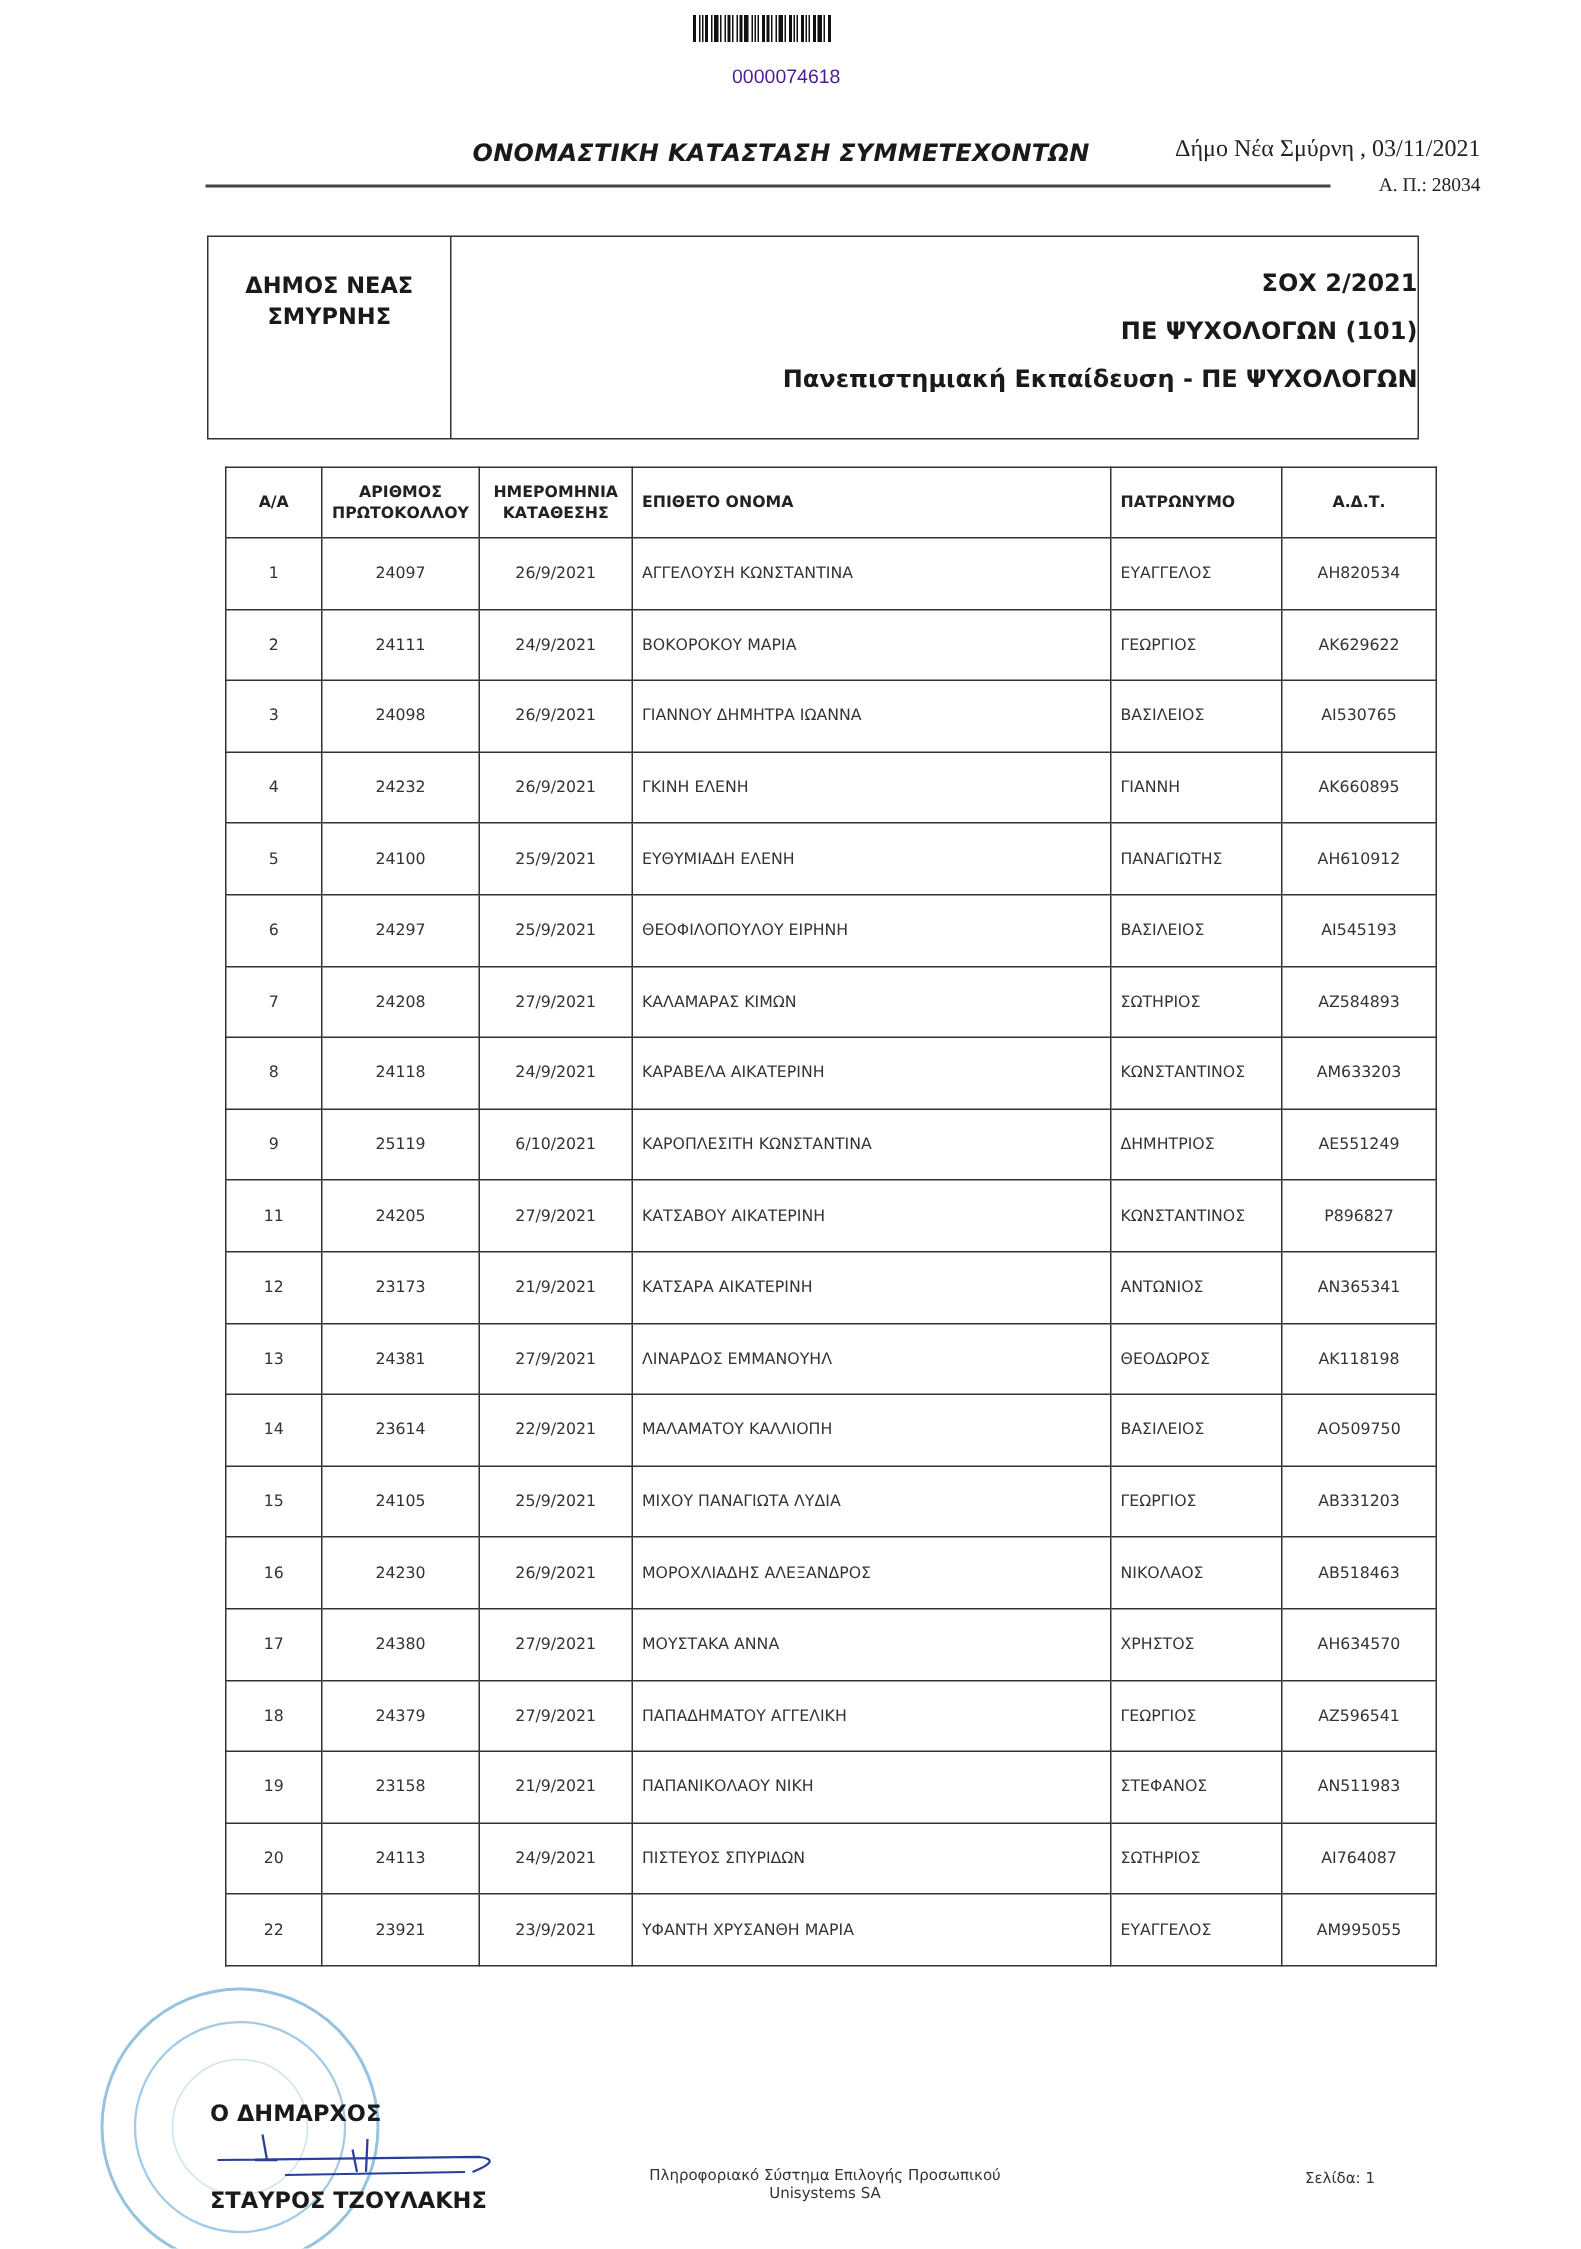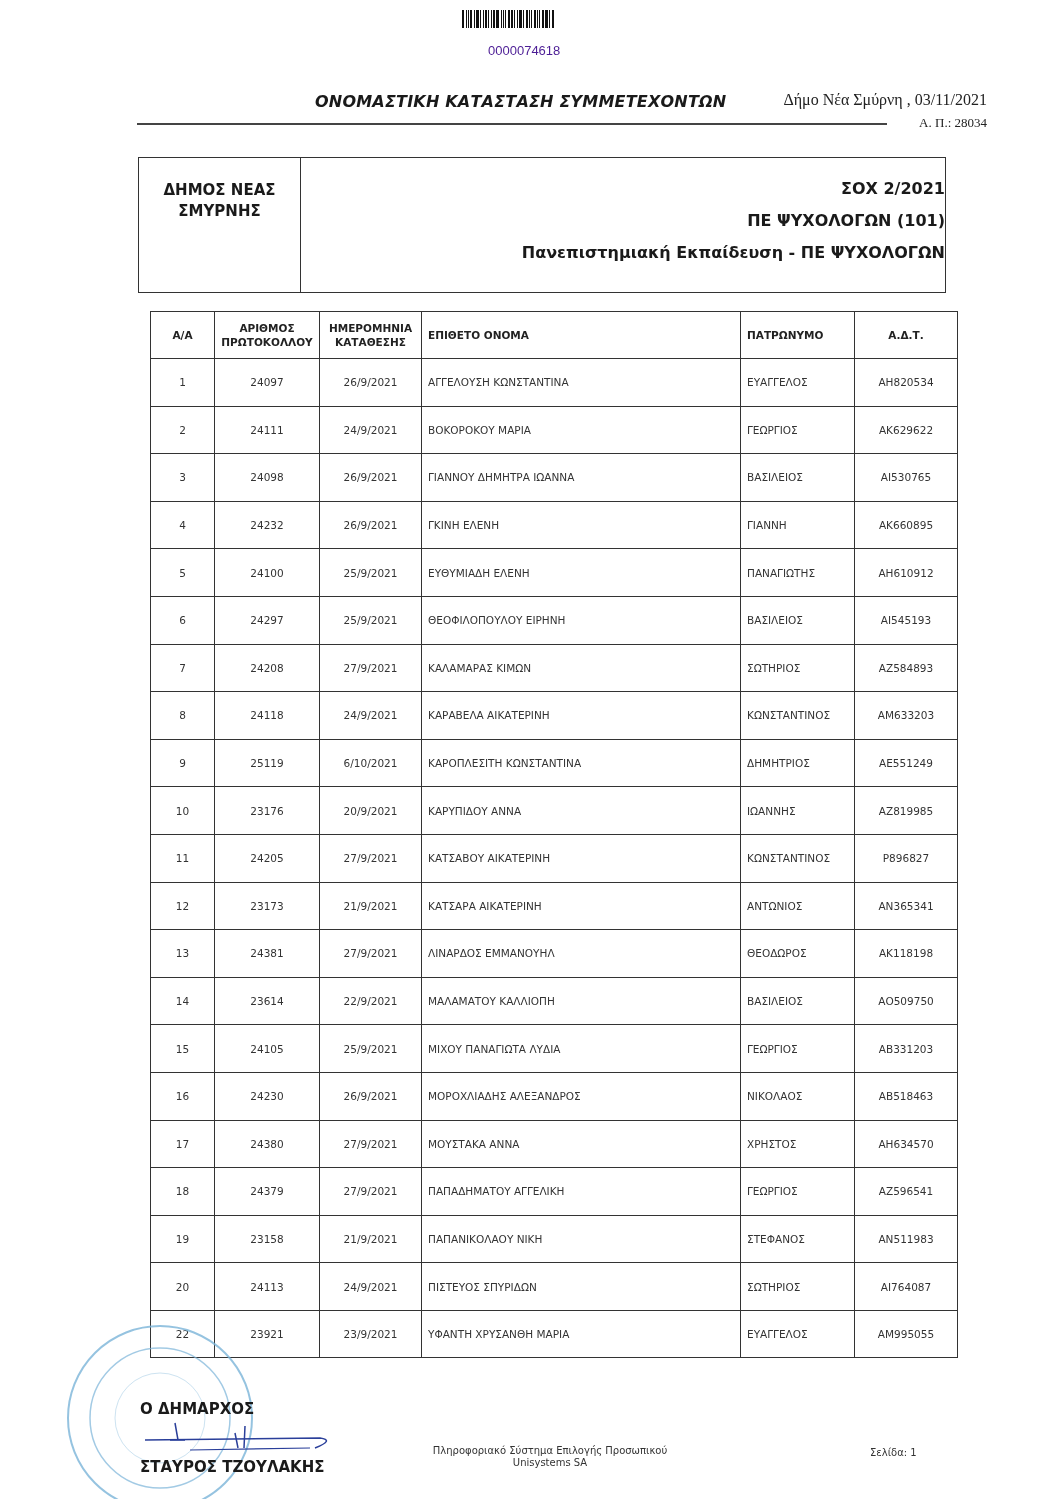--- a/index.html
+++ b/index.html
@@ -169,28 +169,20 @@
       </tr>
       <tr>
         <td>9</td>
         <td>25119</td>
         <td>6/10/2021</td>
         <td class="name">ΚΑΡΟΠΛΕΣΙΤΗ ΚΩΝΣΤΑΝΤΙΝΑ</td>
         <td class="father">ΔΗΜΗΤΡΙΟΣ</td>
         <td>ΑΕ551249</td>
       </tr>
       <tr>
-        <td>10</td>
-        <td>23176</td>
-        <td>20/9/2021</td>
-        <td class="name">ΚΑΡΥΠΙΔΟΥ ΑΝΝΑ</td>
-        <td class="father">ΙΩΑΝΝΗΣ</td>
-        <td>ΑΖ819985</td>
-      </tr>
-      <tr>
         <td>11</td>
         <td>24205</td>
         <td>27/9/2021</td>
         <td class="name">ΚΑΤΣΑΒΟΥ ΑΙΚΑΤΕΡΙΝΗ</td>
         <td class="father">ΚΩΝΣΤΑΝΤΙΝΟΣ</td>
         <td>Ρ896827</td>
       </tr>
       <tr>
         <td>12</td>
         <td>23173</td>

